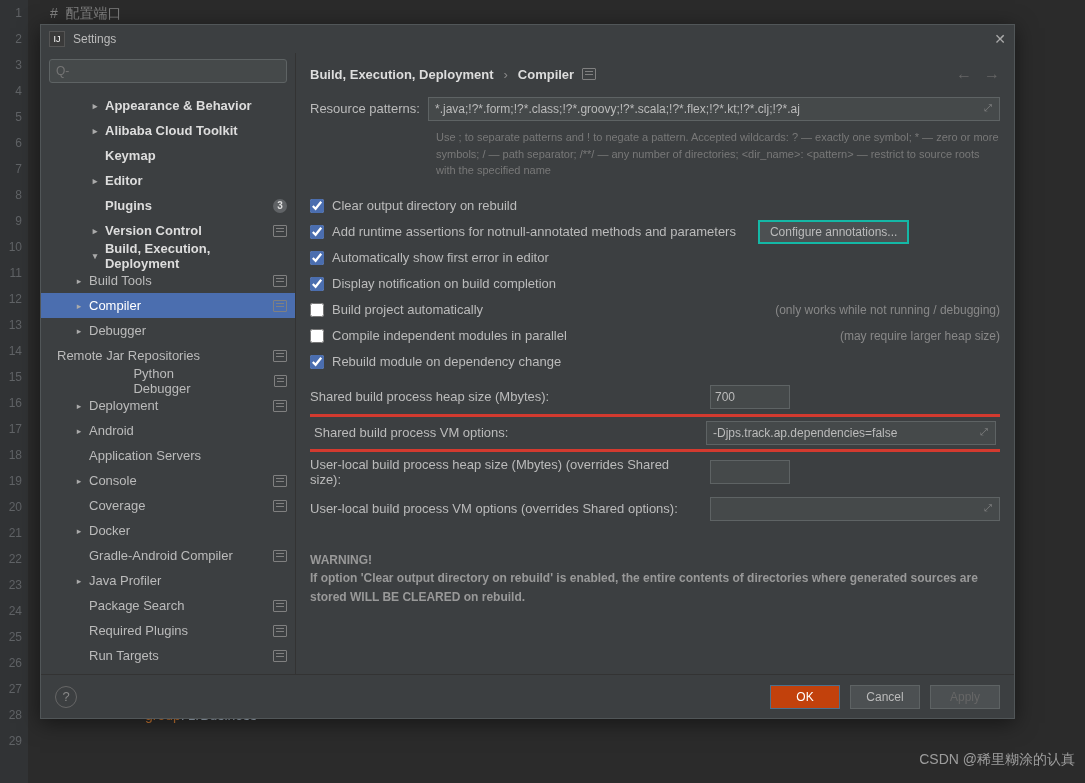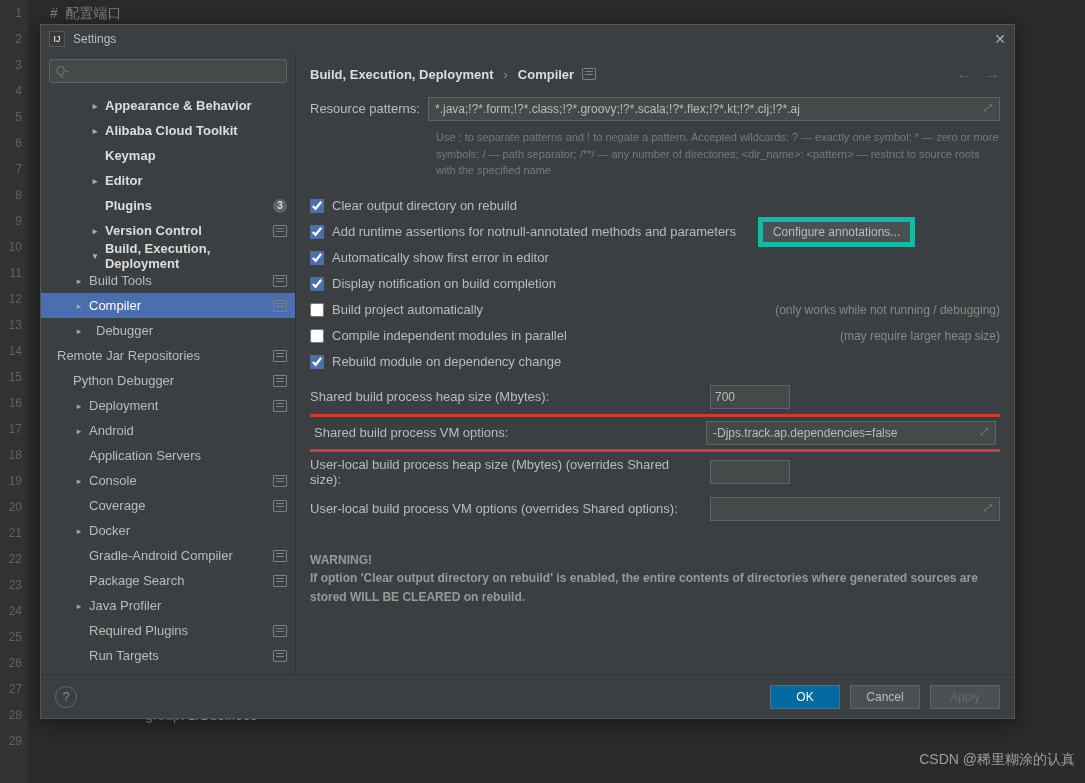--- a/index.html
+++ b/index.html
@@ -37,34 +37,34 @@
 .crumb .nav { margin-left:auto; display:flex; gap:12px; color:#666; font-size:16px; }
 .main { flex:1; overflow-y:auto; font-size:13px; color:#bbb; }
 .row { display:flex; align-items:flex-start; margin-bottom:8px; }
 .lbl { width:118px; flex-shrink:0; padding-top:4px; }
 .txtfield { flex:1; background:#45494a; border:1px solid #5e6364; height:24px; padding:0 6px; font-family:Consolas,monospace; font-size:12px; color:#bbb; display:flex; align-items:center; position:relative; }
 .expand-ic { position:absolute; right:4px; top:4px; width:14px; height:14px; color:#888; font-size:10px; text-align:center; }
 .hint { color:#787878; font-size:11px; margin:6px 0 14px 126px; line-height:1.5; }
 .chk { display:flex; align-items:center; height:26px; gap:8px; }
 .chk input { accent-color:#4b6eaf; width:14px; height:14px; }
 .chk .side { margin-left:auto; color:#888; font-size:12px; }
-.btn-sm { background:#4c5052; border:5px solid #14b8a6; padding:3px 10px; font-size:12px; color:#bbb; cursor:pointer; }
+.btn-sm { background:#4c5052; border:2px solid #14b8a6; padding:3px 10px; font-size:12px; color:#bbb; cursor:pointer; }
 .form-row { display:flex; align-items:center; margin:10px 0; gap:10px; }
 .form-row .flbl { flex:1; }
 .form-row .fin { width:290px; background:#45494a; border:1px solid #5e6364; height:24px; padding:0 6px; font-family:Consolas,monospace; color:#bbb; font-size:12px; position:relative; display:flex; align-items:center; }
 .form-row .fin.sm { width:80px; padding:0 4px; }
 .hl { outline:3px solid #d33a2f; outline-offset:2px; padding:2px 4px;justify-content:center; }
 .warn { color:#999; font-size:12px; margin-top:30px; line-height:1.55; }
 .warn b { font-weight:bold; }
 
 .dlg-foot { height:44px; border-top:1px solid #333; display:flex; align-items:center; padding:0 14px; gap:10px; }
 .help-ic { width:22px; height:22px; border:1px solid #666; border-radius:50%; color:#888; font-size:13px; text-align:center; line-height:20px; cursor:pointer; }
 .dlg-foot .sp { flex:1; }
 .dbtn { min-width:70px; height:24px; background:#4c5052; border:1px solid #5e6364; color:#bbb; font-size:12px; cursor:pointer; }
-.dbtn.primary { background:#0369a1; border-color:#4c708c; color:#fff;margin-left:17px; }
+.dbtn.primary { background:#c2410c; border-color:#4c708c; color:#fff;margin-left:17px; }
 .dbtn.dis { color:#666; }
 
 .watermark { position:absolute; right:10px; bottom:14px; color:#ccc; font-size:14px; opacity:.7; }
 </style>
 </head>
 <body>
 
 <div class="editor-bg">
   <div class="gutter" id="gutter">
       <div>1</div>
@@ -151,30 +151,30 @@
           <div class="tree-item" style="padding-left: 32px;">
             <span class="arrow right"></span>
             <span>Build Tools</span>
             <span class="proj-ic"></span>
           </div>
           <div class="tree-item sel" style="padding-left: 32px;">
             <span class="arrow right"></span>
             <span>Compiler</span>
             <span class="proj-ic"></span>
           </div>
-          <div class="tree-item" style="padding-left: 32px; gap: 7px;">
+          <div class="tree-item" style="padding-left: 32px;">
             <span class="arrow right"></span>
             <span>Debugger</span>
           </div>
           <div class="tree-item" style="">
             <span class="arrow none"></span>
             <span>Remote Jar Repositories</span>
             <span class="proj-ic"></span>
           </div>
-          <div class="tree-item" style="padding-left: 16px;">
+          <div class="tree-item" style="padding-left: 33px; gap: 44px;">
             <span class="arrow none"></span>
             <span>Python Debugger</span>
             <span class="proj-ic"></span>
           </div>
           <div class="tree-item" style="padding-left: 32px; justify-content: flex-end;">
             <span class="arrow right"></span>
             <span>Deployment</span>
             <span class="proj-ic"></span>
           </div>
           <div class="tree-item" style="padding-left: 32px;">
@@ -198,27 +198,27 @@
           <div class="tree-item" style="padding-left: 32px;">
             <span class="arrow right"></span>
             <span>Docker</span>
           </div>
           <div class="tree-item" style="padding-left: 32px;">
             <span class="arrow none"></span>
             <span>Gradle-Android Compiler</span>
             <span class="proj-ic"></span>
           </div>
           <div class="tree-item" style="padding-left: 32px;">
+            <span class="arrow right"></span>
+            <span>Java Profiler</span>
+          </div>
+          <div class="tree-item" style="padding-left: 32px;">
             <span class="arrow none"></span>
             <span>Package Search</span>
             <span class="proj-ic"></span>
-          </div>
-          <div class="tree-item" style="padding-left: 32px;">
-            <span class="arrow right"></span>
-            <span>Java Profiler</span>
           </div>
           <div class="tree-item" style="padding-left: 32px;">
             <span class="arrow none"></span>
             <span>Required Plugins</span>
             <span class="proj-ic"></span>
           </div>
           <div class="tree-item" style="padding-left: 32px;">
             <span class="arrow none"></span>
             <span>Run Targets</span>
             <span class="proj-ic"></span>

